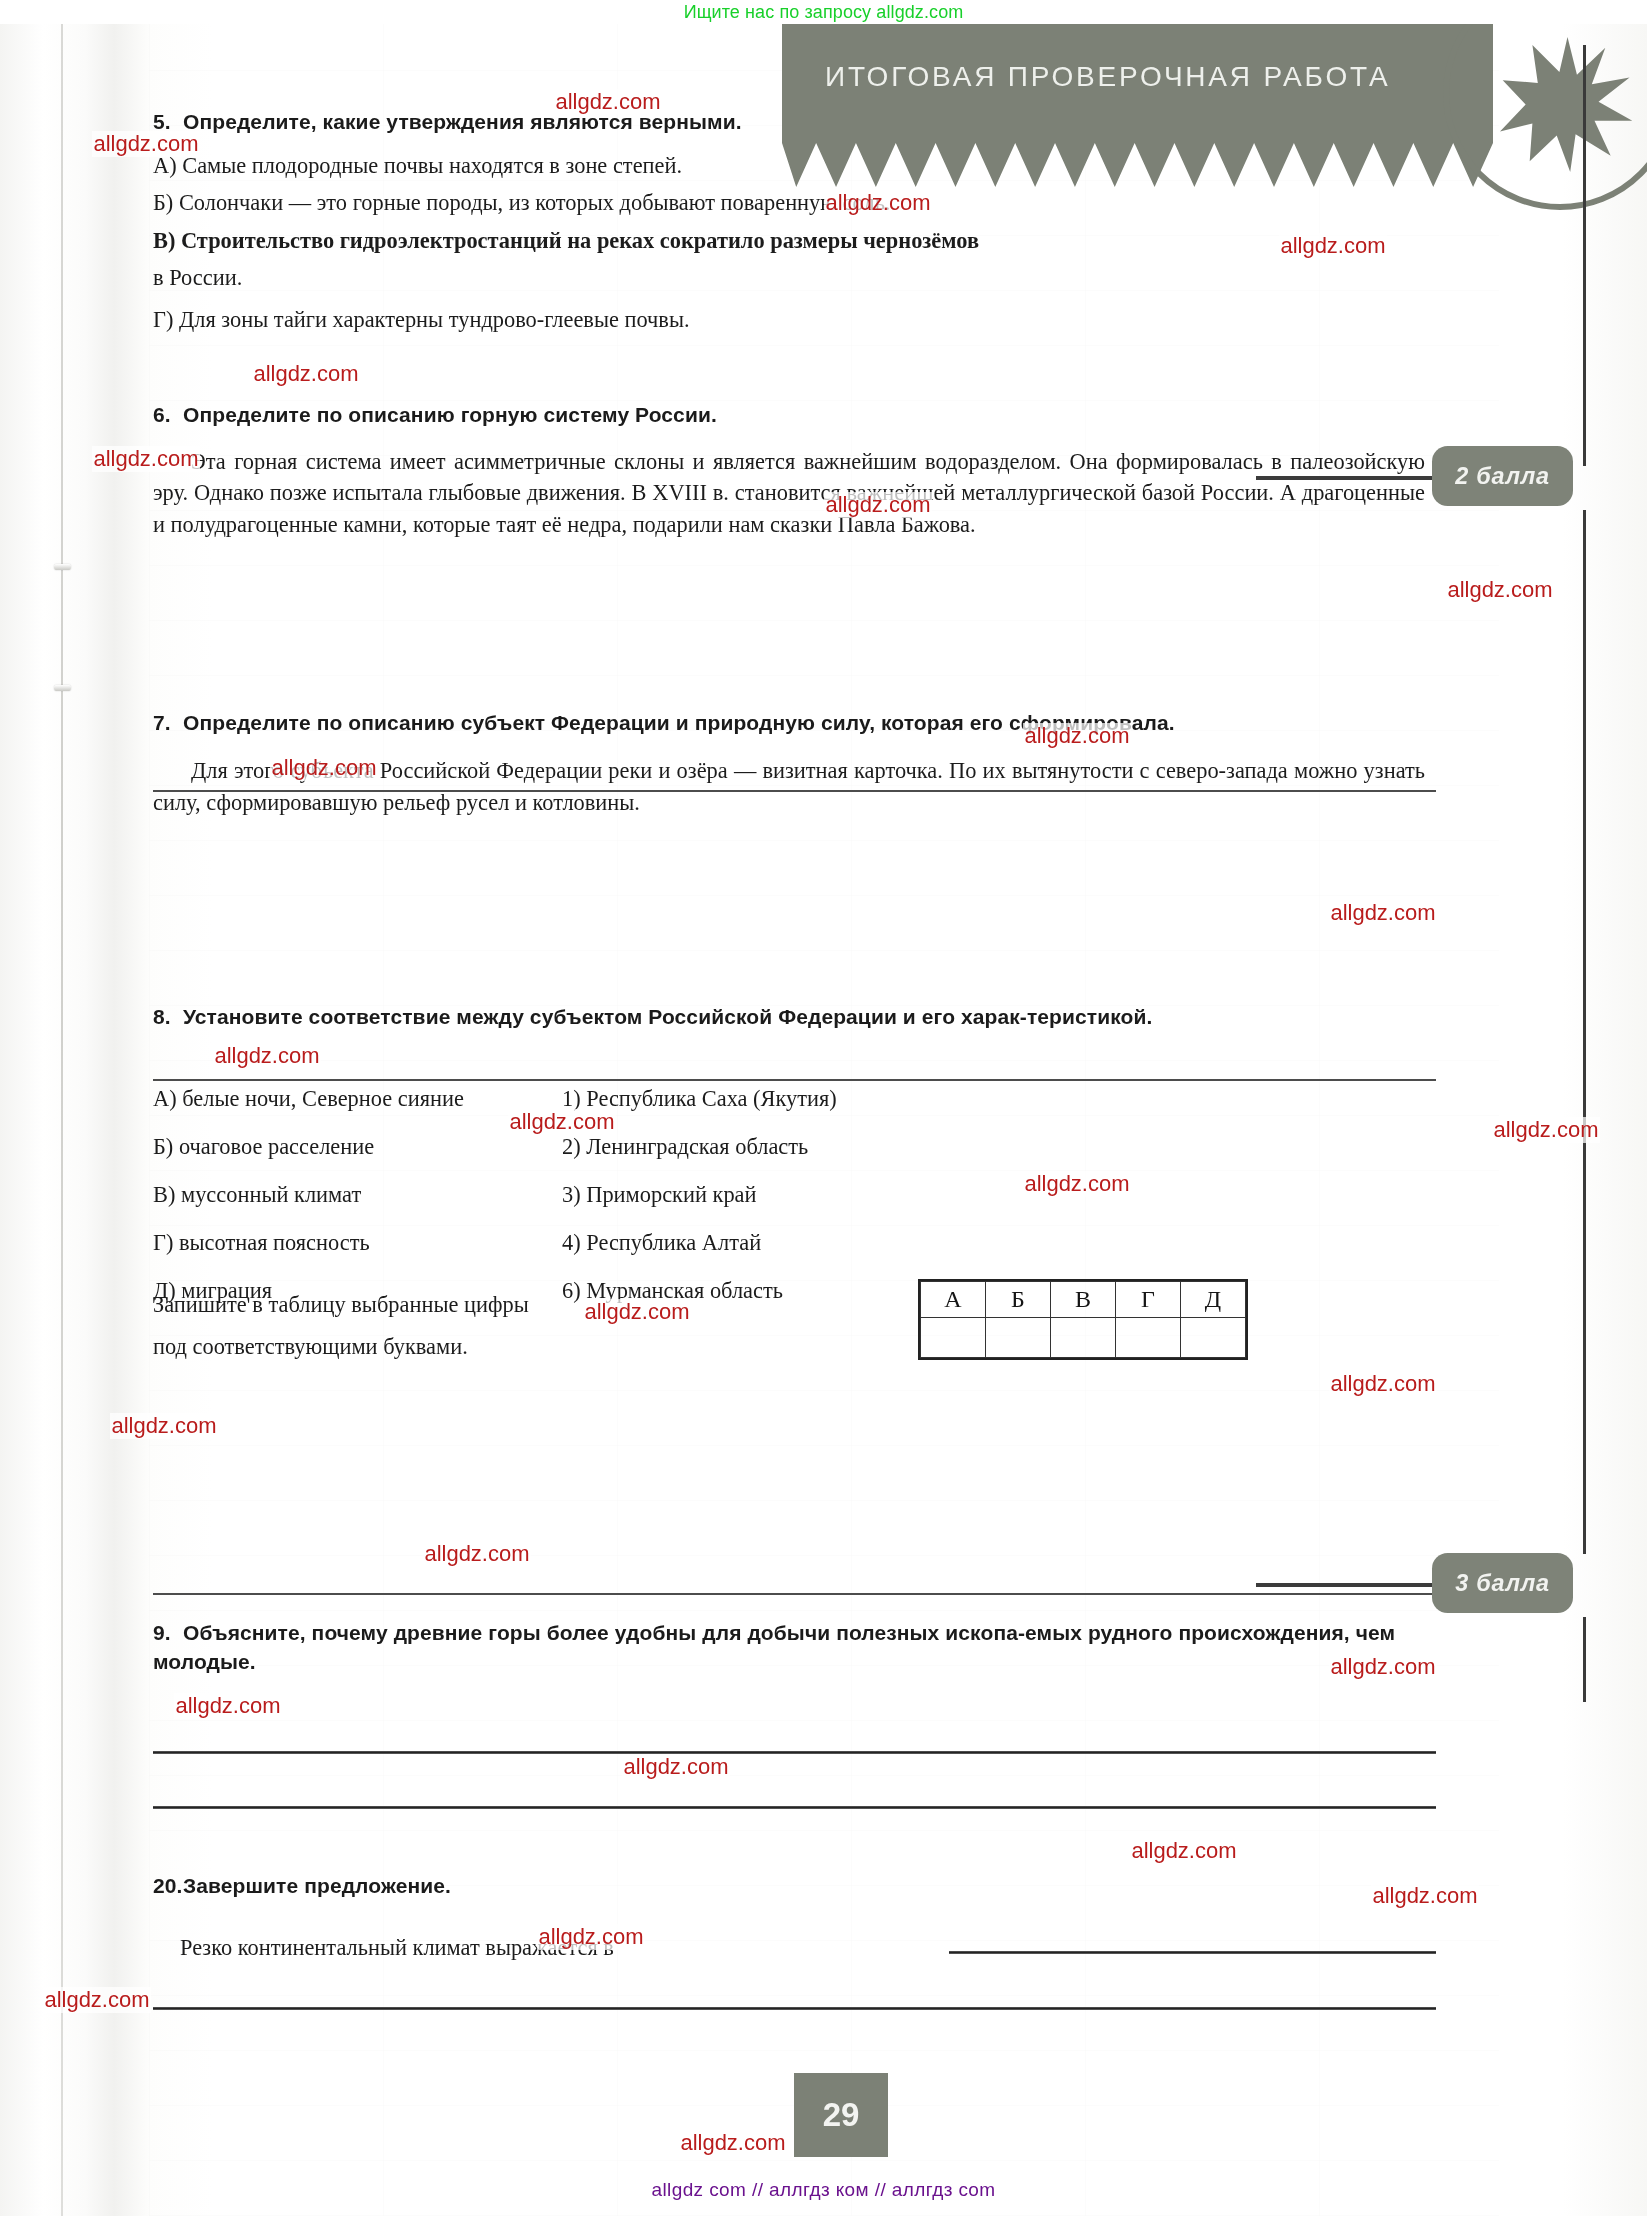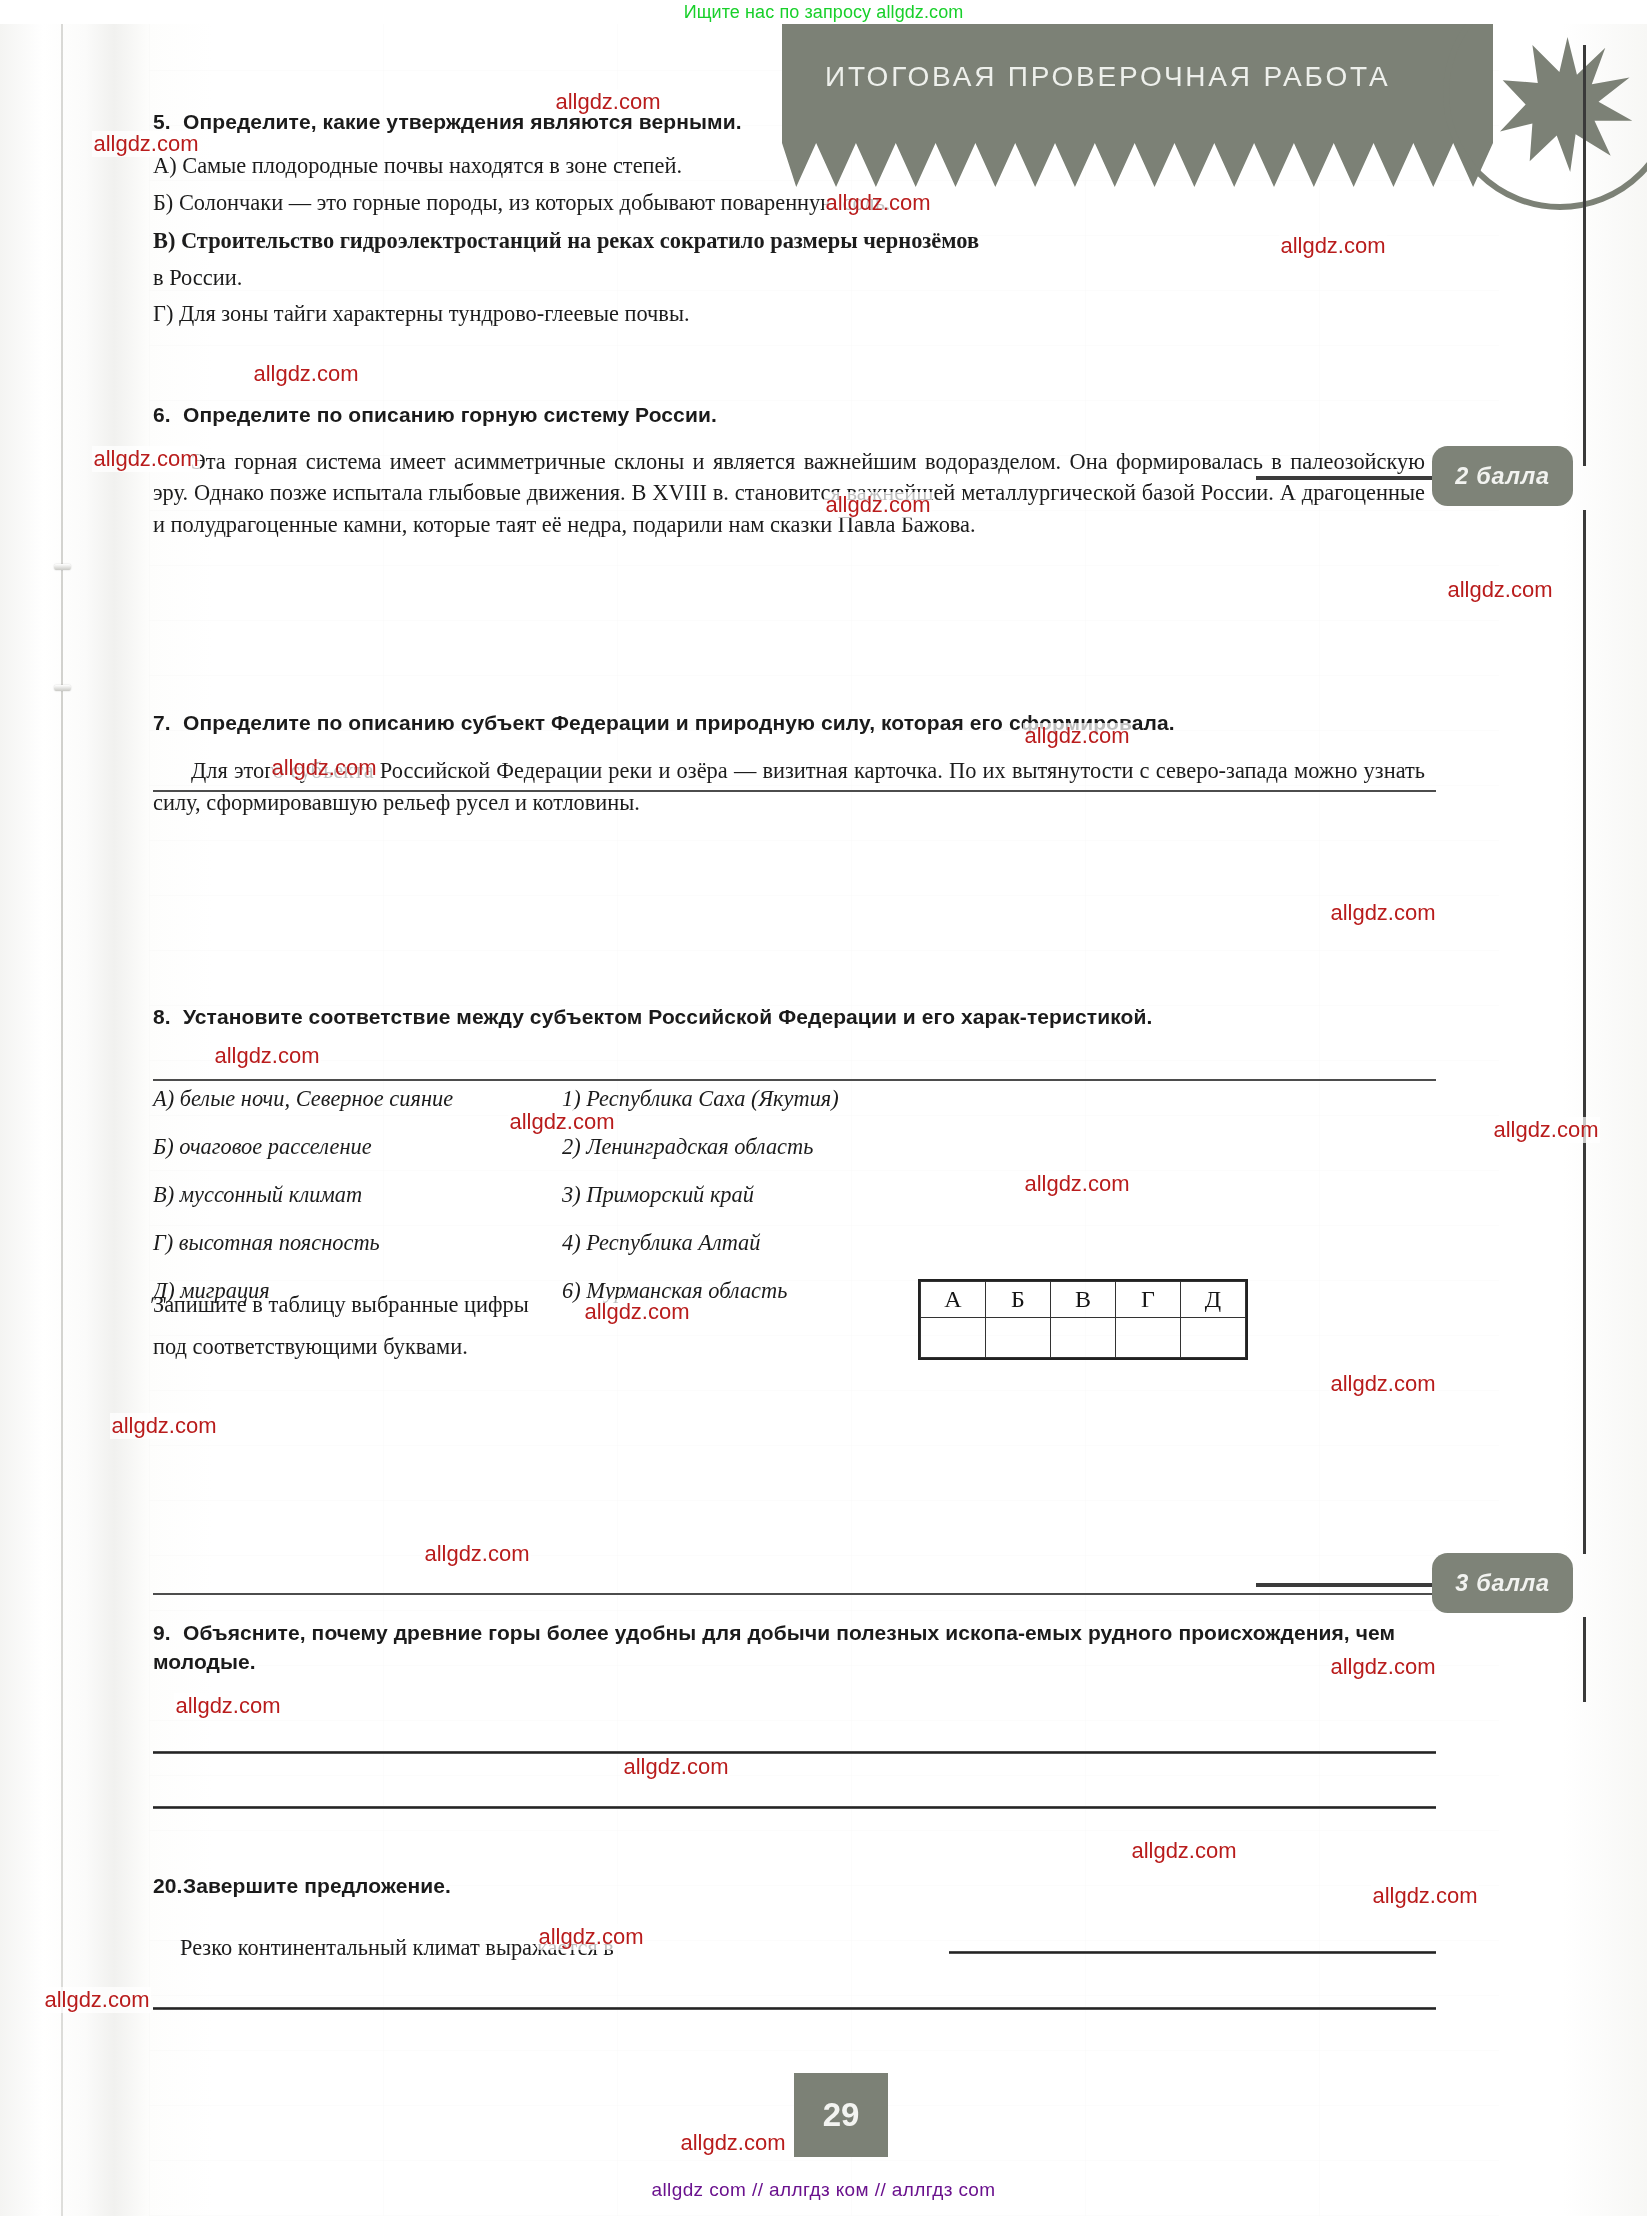--- a/index.html
+++ b/index.html
@@ -102,21 +102,21 @@
   .para { text-align:justify; text-indent:38px; }
   .optline { white-space:nowrap; }
 
   .rule {
     position:absolute; height:2.1px;
     background:linear-gradient(180deg,#6b6b6b,#2e2e2e 50%,#6b6b6b);
   }
 
   
   .match { position:absolute; }
-  .match .c { position:absolute;font-style:italic; }
+  .match .c { position:absolute; }
   .match .c div { margin-bottom:16.3px; white-space:nowrap; }
 
   
   #ansgrid { position:absolute; border:2.1px solid #222; border-collapse:collapse; }
   #ansgrid table { border-collapse:collapse; }
   #ansgrid td {
     width:65px; height:36px; border:1.4px solid #333;
     text-align:center; vertical-align:middle;
     font-family:"Liberation Serif", serif; font-size:24px; color:#151515;
   }
@@ -188,21 +188,21 @@
 
     <div style="position:absolute; top:84px; left:0; width:1288px;">
       <div class="qhead">
         <span class="num">5.</span><span>Определите, какие утверждения являются верными.</span>
       </div>
       <div class="body-ser" style="margin-top:12.8px;">
         <div class="optline">А) Самые плодородные почвы находятся в зоне степей.</div>
         <div class="optline" style="margin-top:5.7px;">Б) Солончаки — это горные породы, из которых добывают поваренную соль.</div>
         <div class="optline" style="margin-top:5.7px;font-weight:bold;">В) Строительство гидроэлектростанций на реках сократило размеры чернозёмов</div>
         <div class="optline" style="margin-top:5.7px;">в России.</div>
-        <div class="optline" style="margin-top:4px;">Г) Для зоны тайги характерны тундрово-глеевые почвы.</div>
+        <div class="optline" style="margin-top:10px;">Г) Для зоны тайги характерны тундрово-глеевые почвы.</div>
       </div>
     </div>
 
     <div style="position:absolute; top:377px; left:0; width:1288px;">
       <div class="qhead">
         <span class="num">6.</span><span>Определите по описанию горную систему России.</span>
       </div>
       <div class="body-ser para" style="margin-top:15.6px; width:1272px;">Эта горная система имеет асимметричные склоны и является важнейшим водоразделом. Она формировалась в палеозойскую эру. Однако позже испытала глыбовые движения. В XVIII в. становится важнейшей металлургической базой России. А драгоценные и полудрагоценные камни, которые таят её недра, подарили нам сказки Павла Бажова.</div>
     </div>
 

